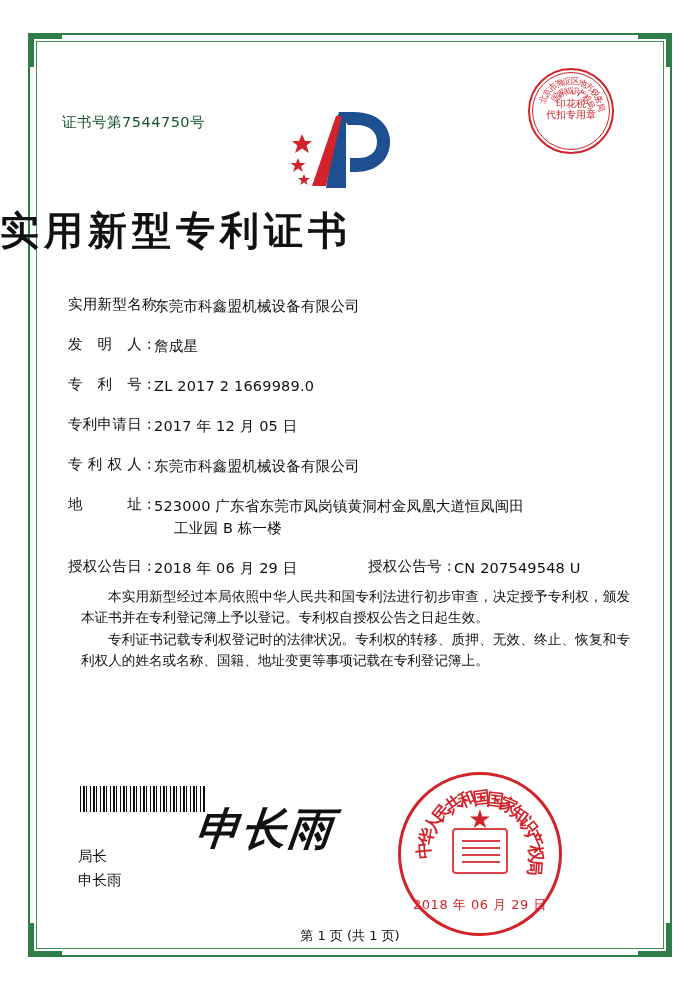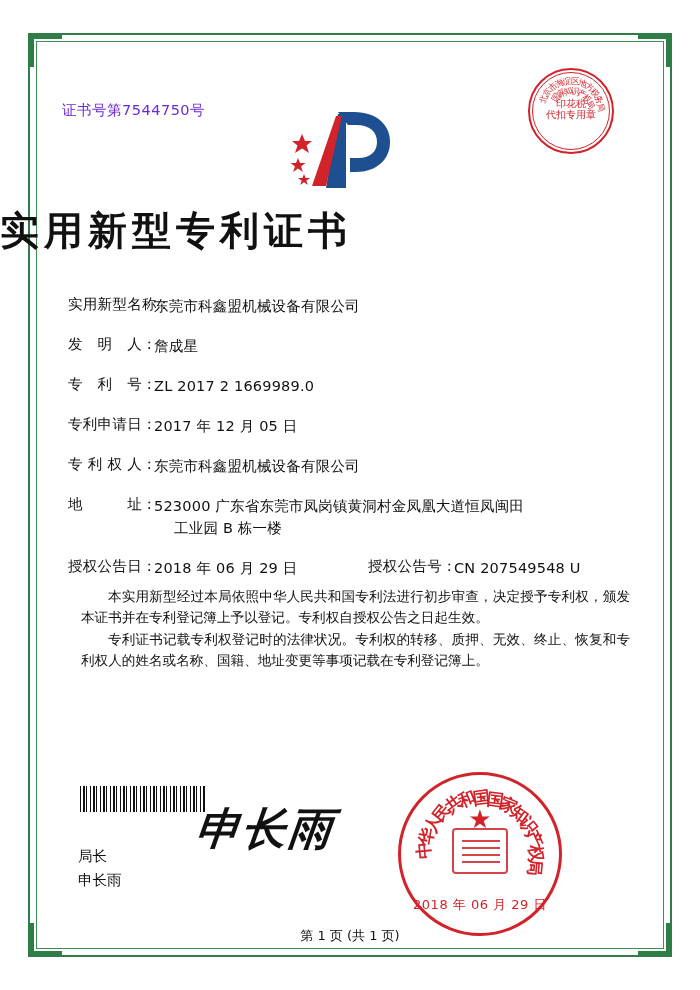--- a/index.html
+++ b/index.html
@@ -112,23 +112,23 @@
     font-weight: bold;
     letter-spacing: 5px;
     color: #111;
     font-family: "DejaVu Sans", "Liberation Sans", sans-serif;
   }
 
   
   .cert-no {
     position: absolute;
     left: 62px;
-    top: 101px;
+    top: 113px;
     font-size: 14.5px;
-    color: #6d28d9;
+    color: #14532d;
     letter-spacing: 0.5px;
   }
 
   
   .fields {
     position: absolute;
     left: 68px;
     top: 295px;
     width: 560px;
     font-size: 14.5px;

